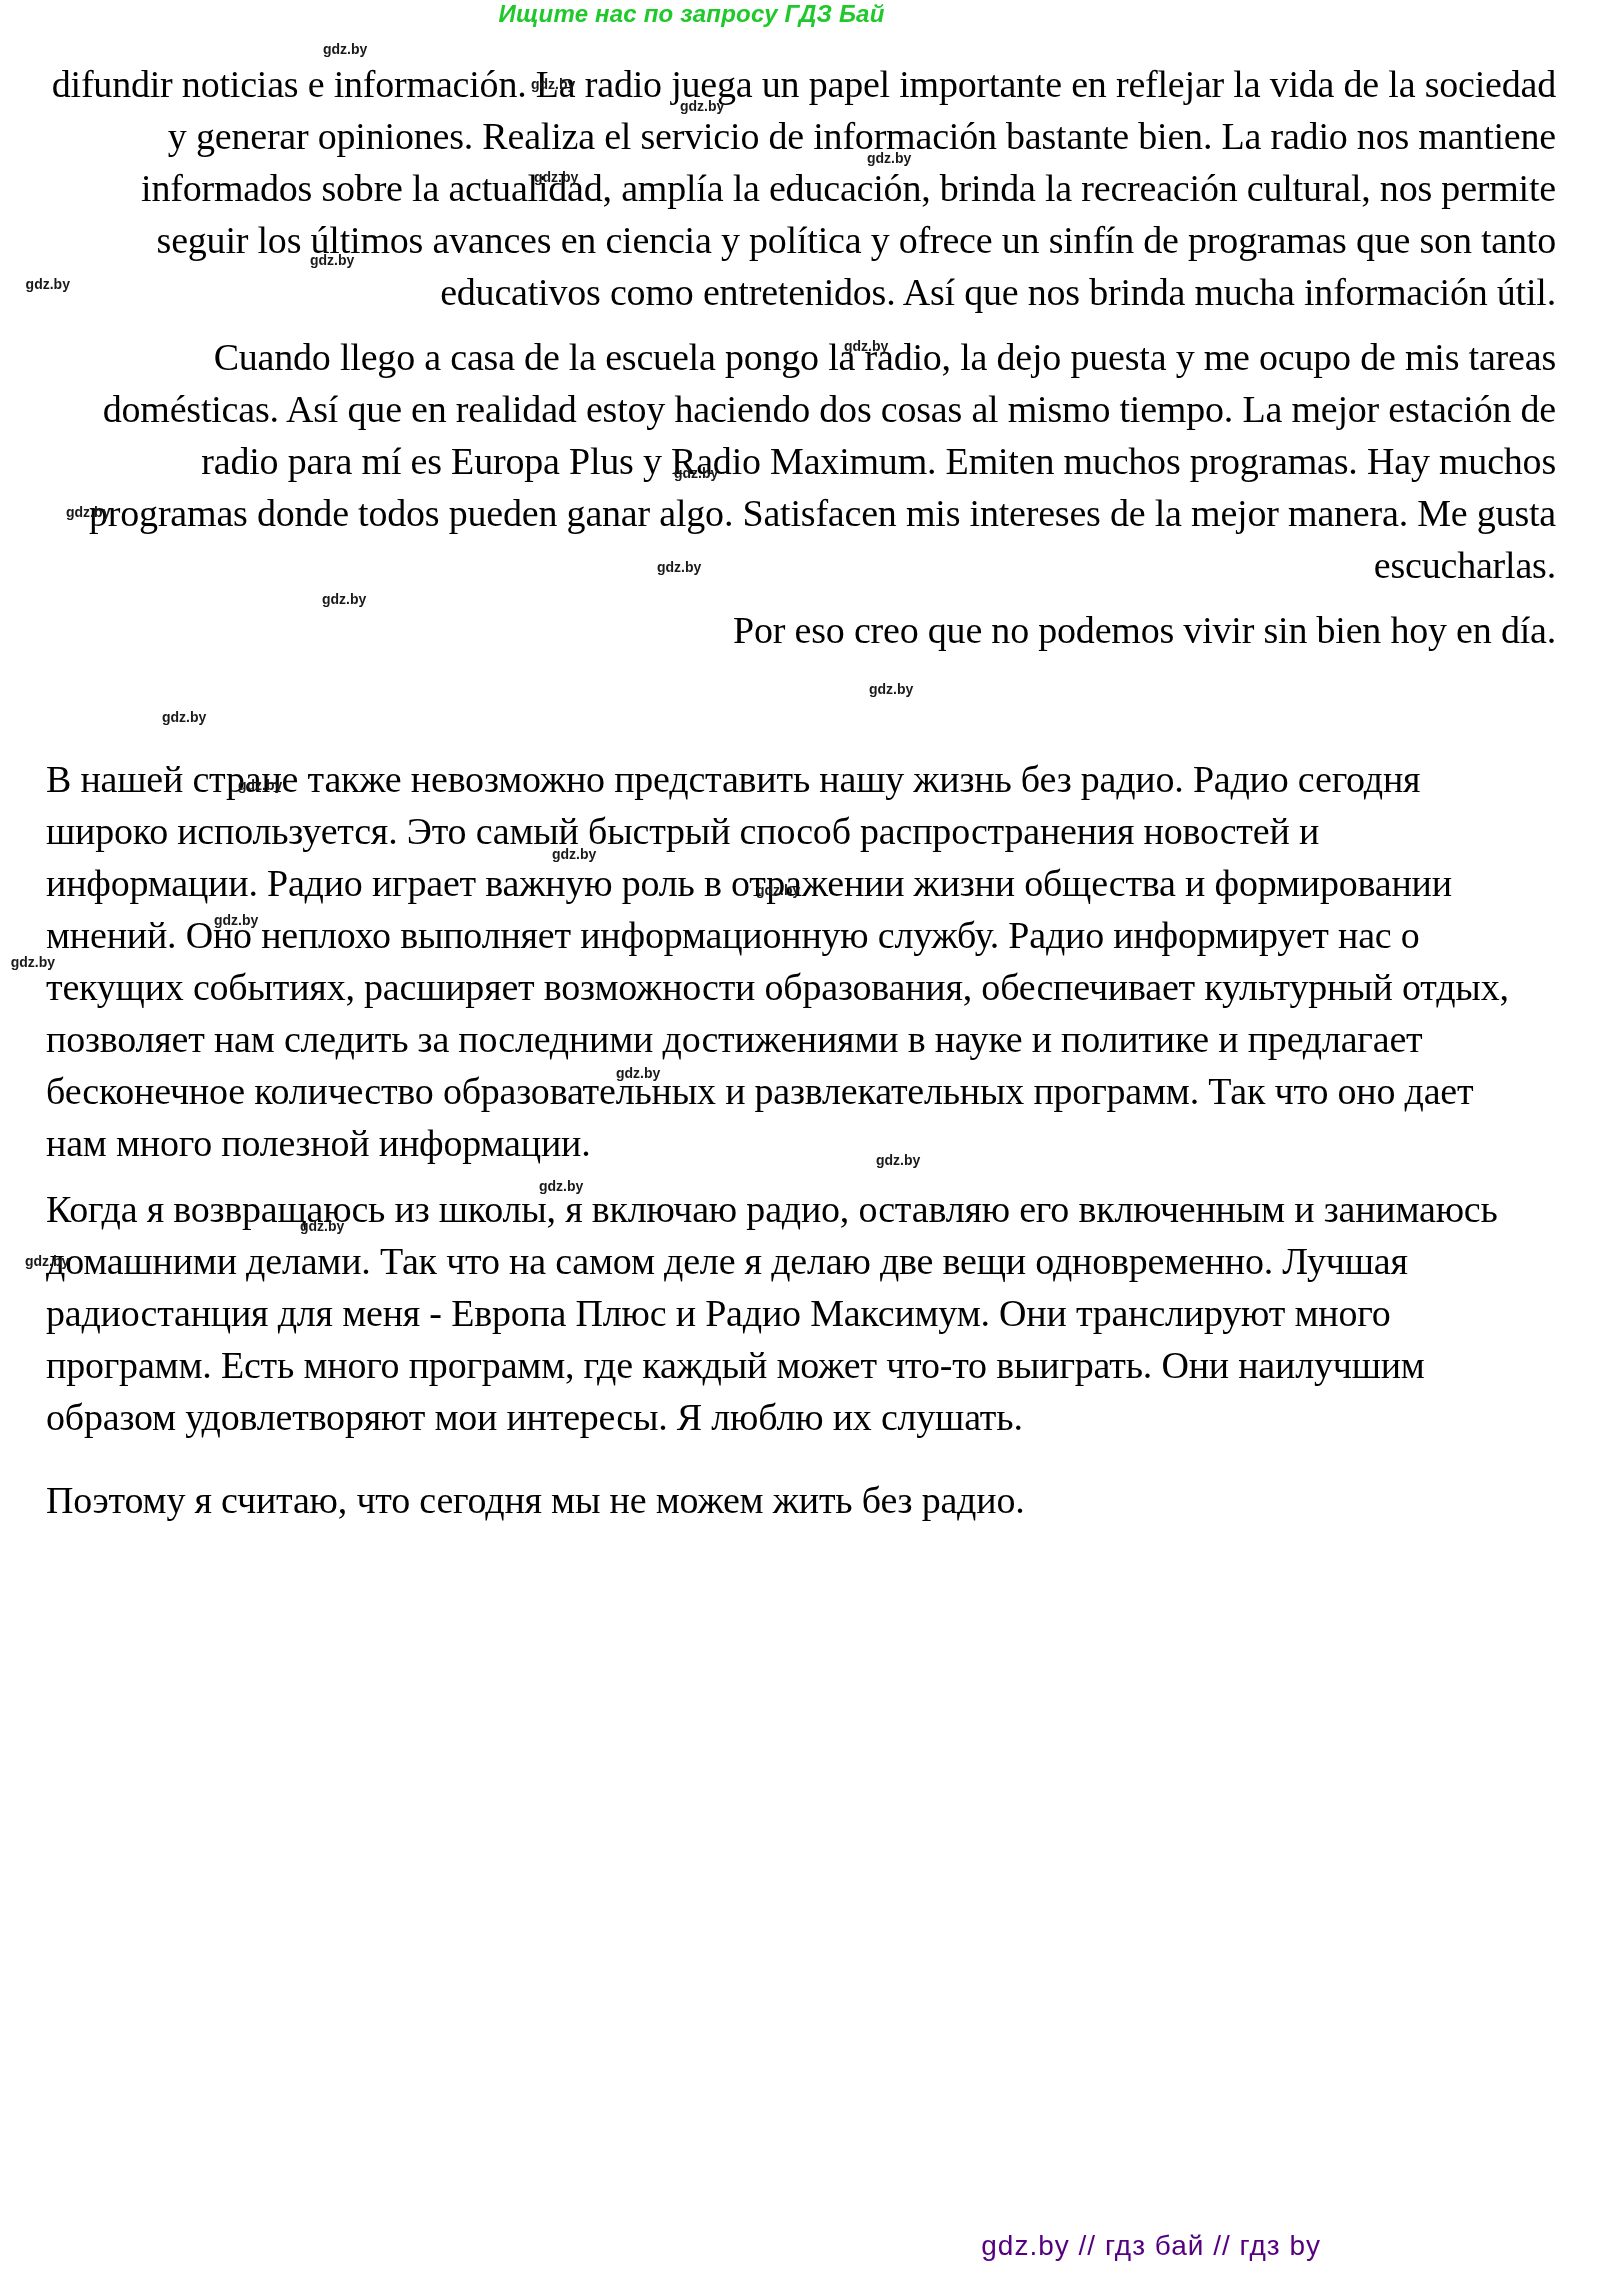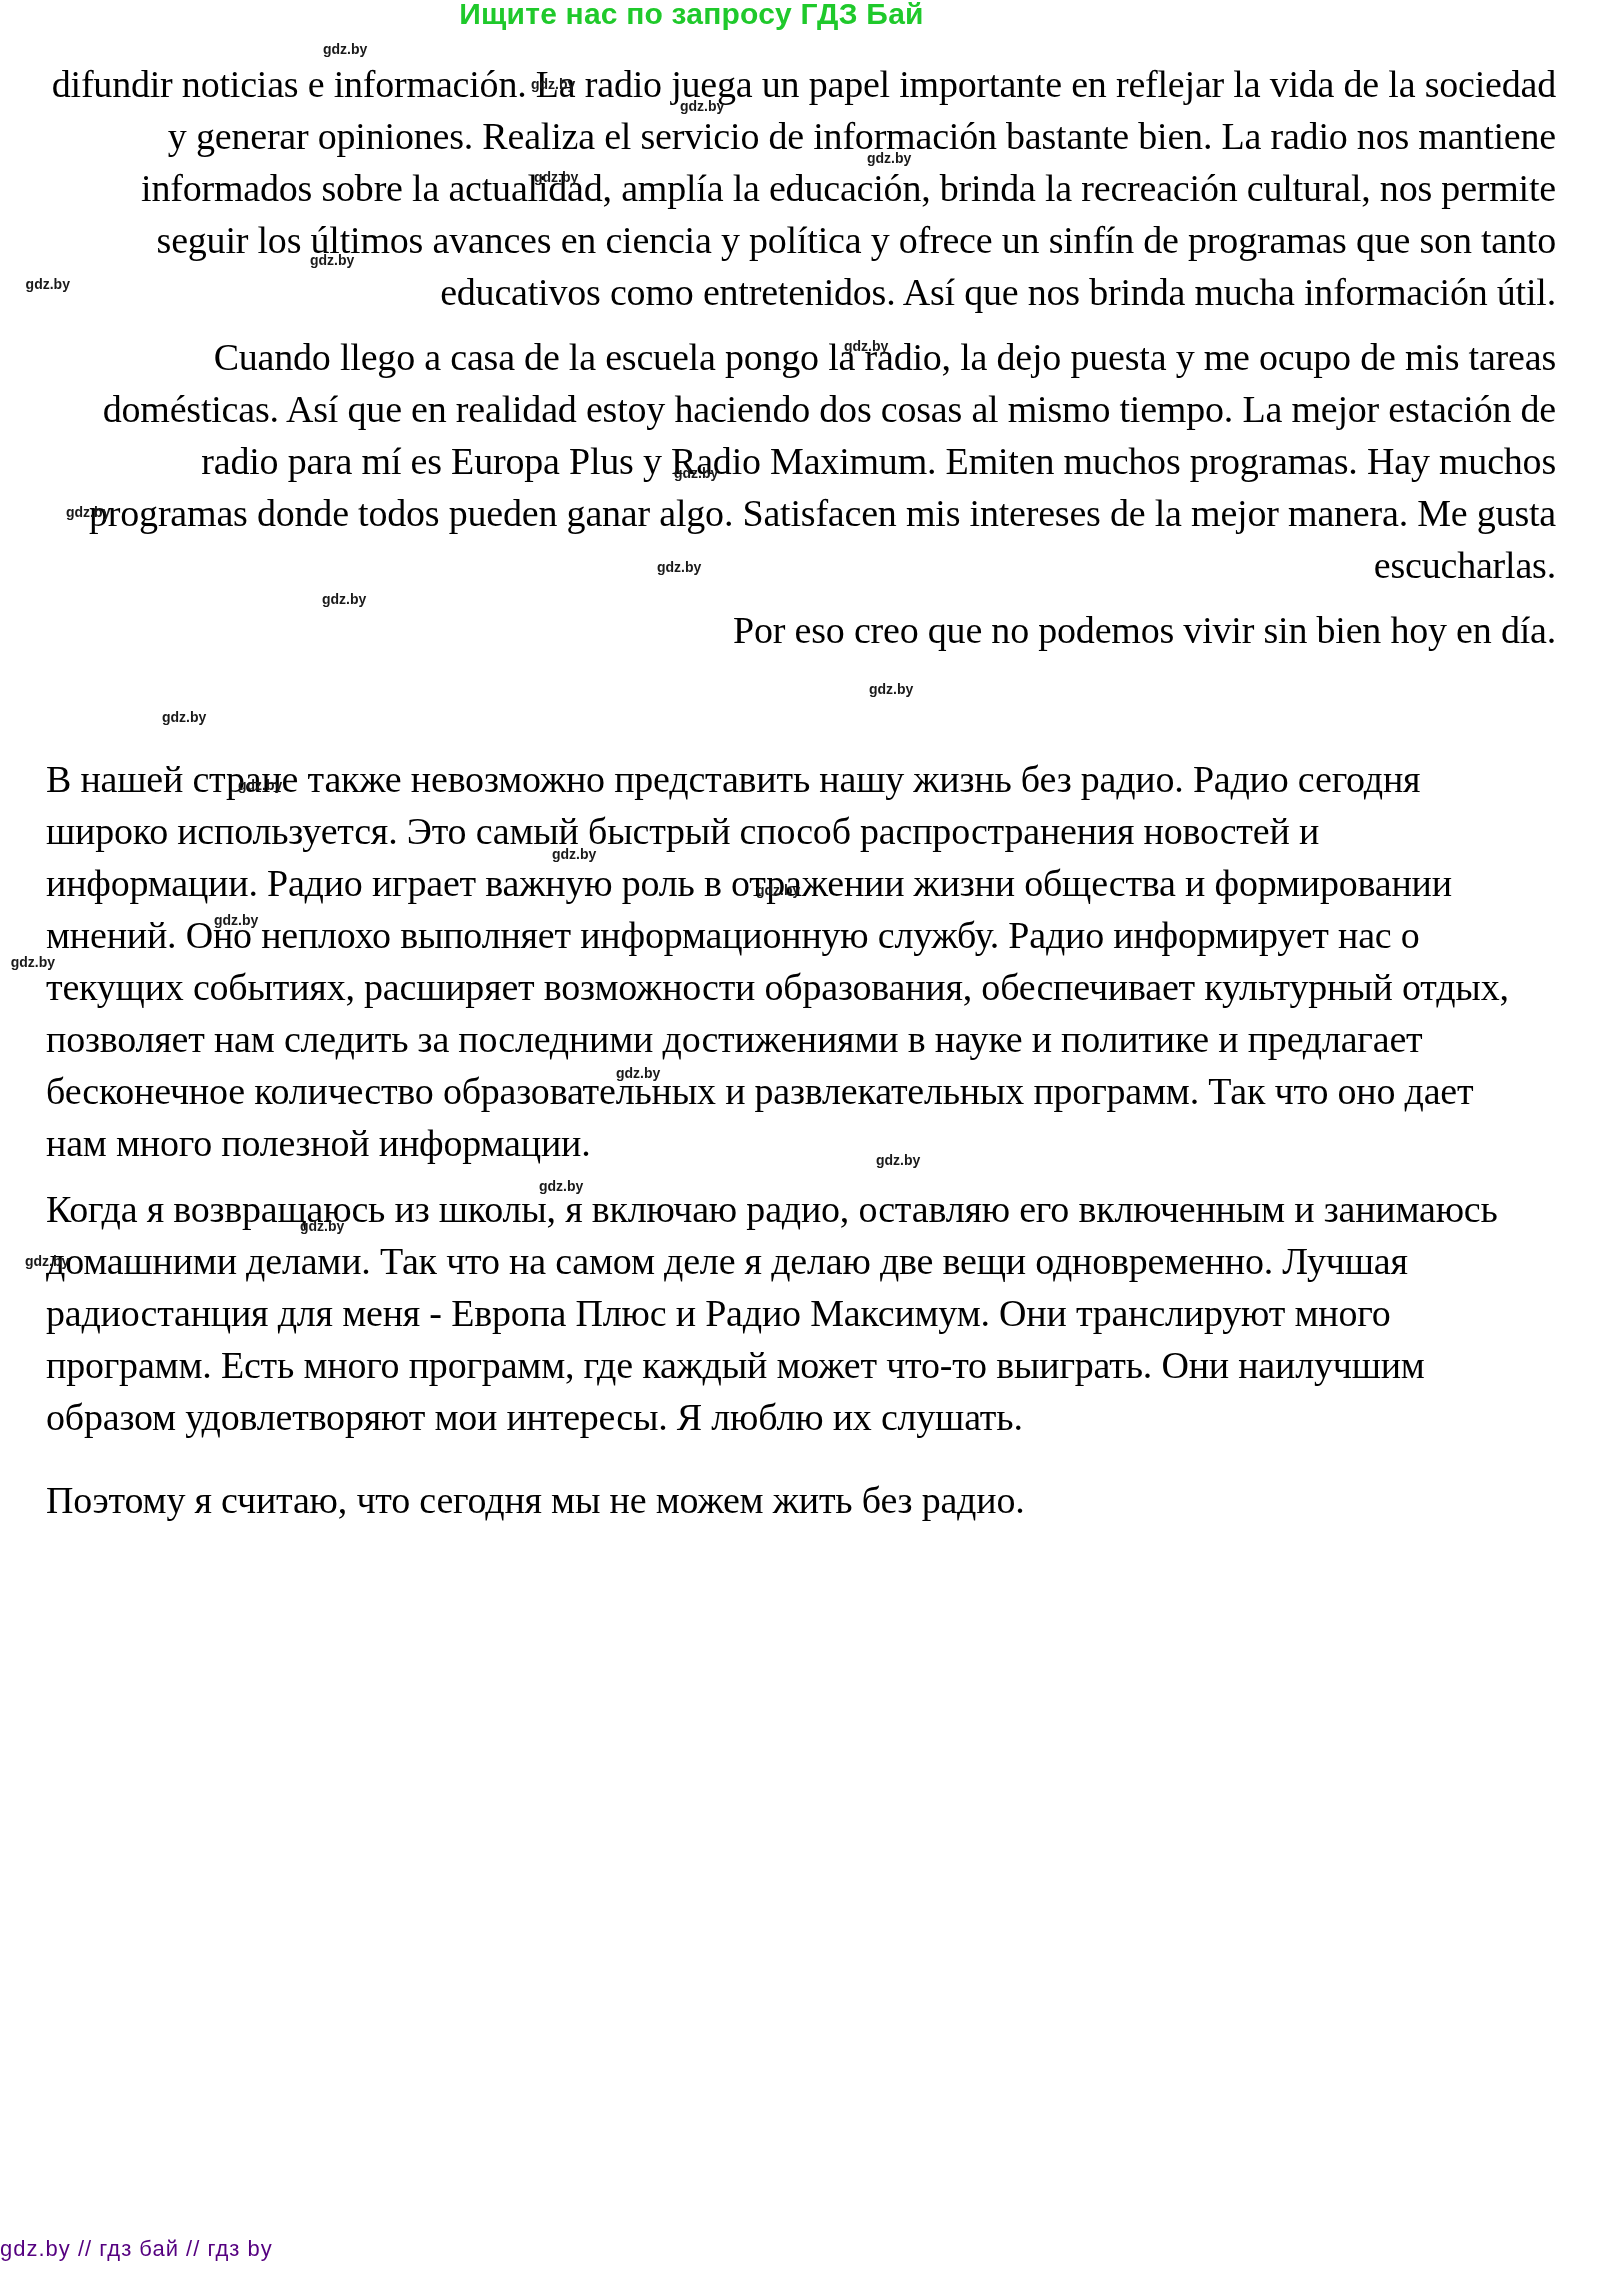--- a/index.html
+++ b/index.html
@@ -26,25 +26,26 @@
   }
 
   
   #promo-header {
     position: absolute;
     top: 0px;
     left: 0;
     width: 1383px;
     text-align: center;
     font-family: "Liberation Sans", "DejaVu Sans", sans-serif;
-    font-size: 30px;
+    font-size: 24px;
     font-weight: 700;
     letter-spacing: 0.2px;
     line-height: 28px;
     white-space: nowrap;
+    font-style: italic;
   }
 
   
   #content {
     position: absolute;
     left: 46px;
     top: 58px;
     width: 1534px;
   }
 
@@ -75,23 +76,23 @@
     white-space: nowrap;
     pointer-events: none;
   }
 
   
   #footer {
     position: absolute;
     left: 0;
     bottom: 11.5px;
     width: 1321px;
-    text-align: left;
+    text-align: right;
     font-family: "Liberation Sans", "DejaVu Sans", sans-serif;
-    font-size: 22px;
+    font-size: 28px;
     font-weight: 400;
     letter-spacing: 1px;
     white-space: nowrap;
   }
 </style>
 </head>
 <body style="background: rgb(255, 255, 255);">
 
 <div id="page">
 

